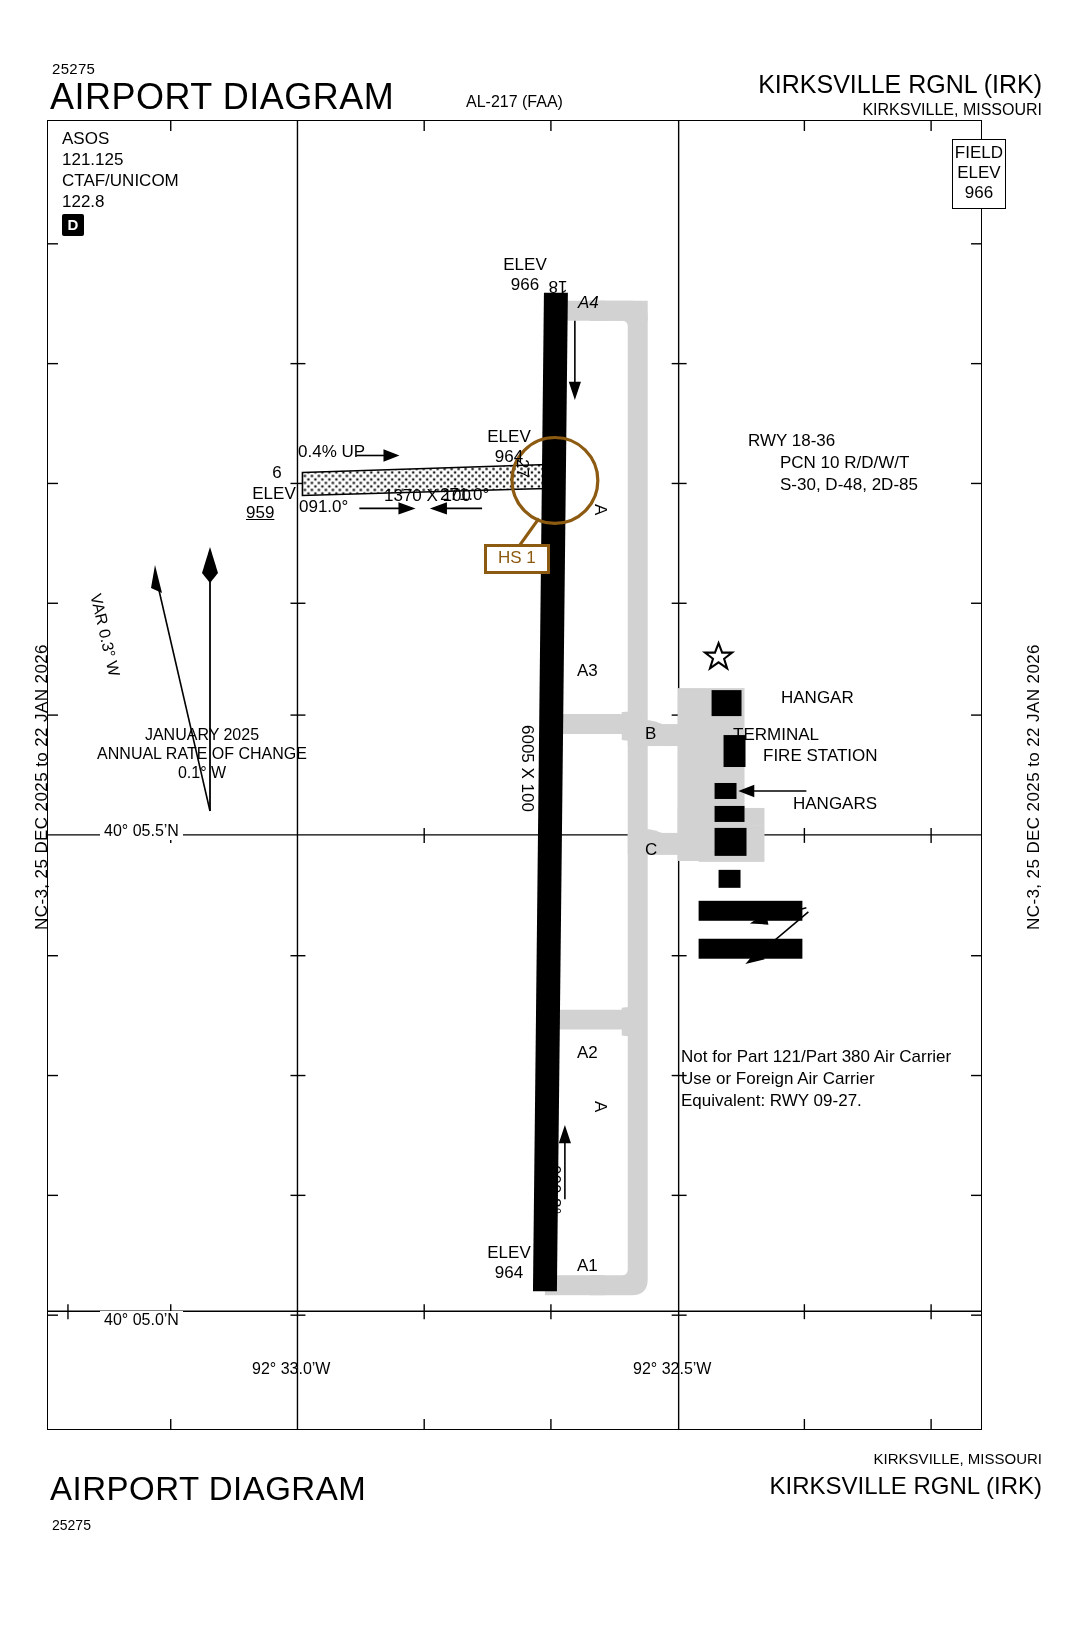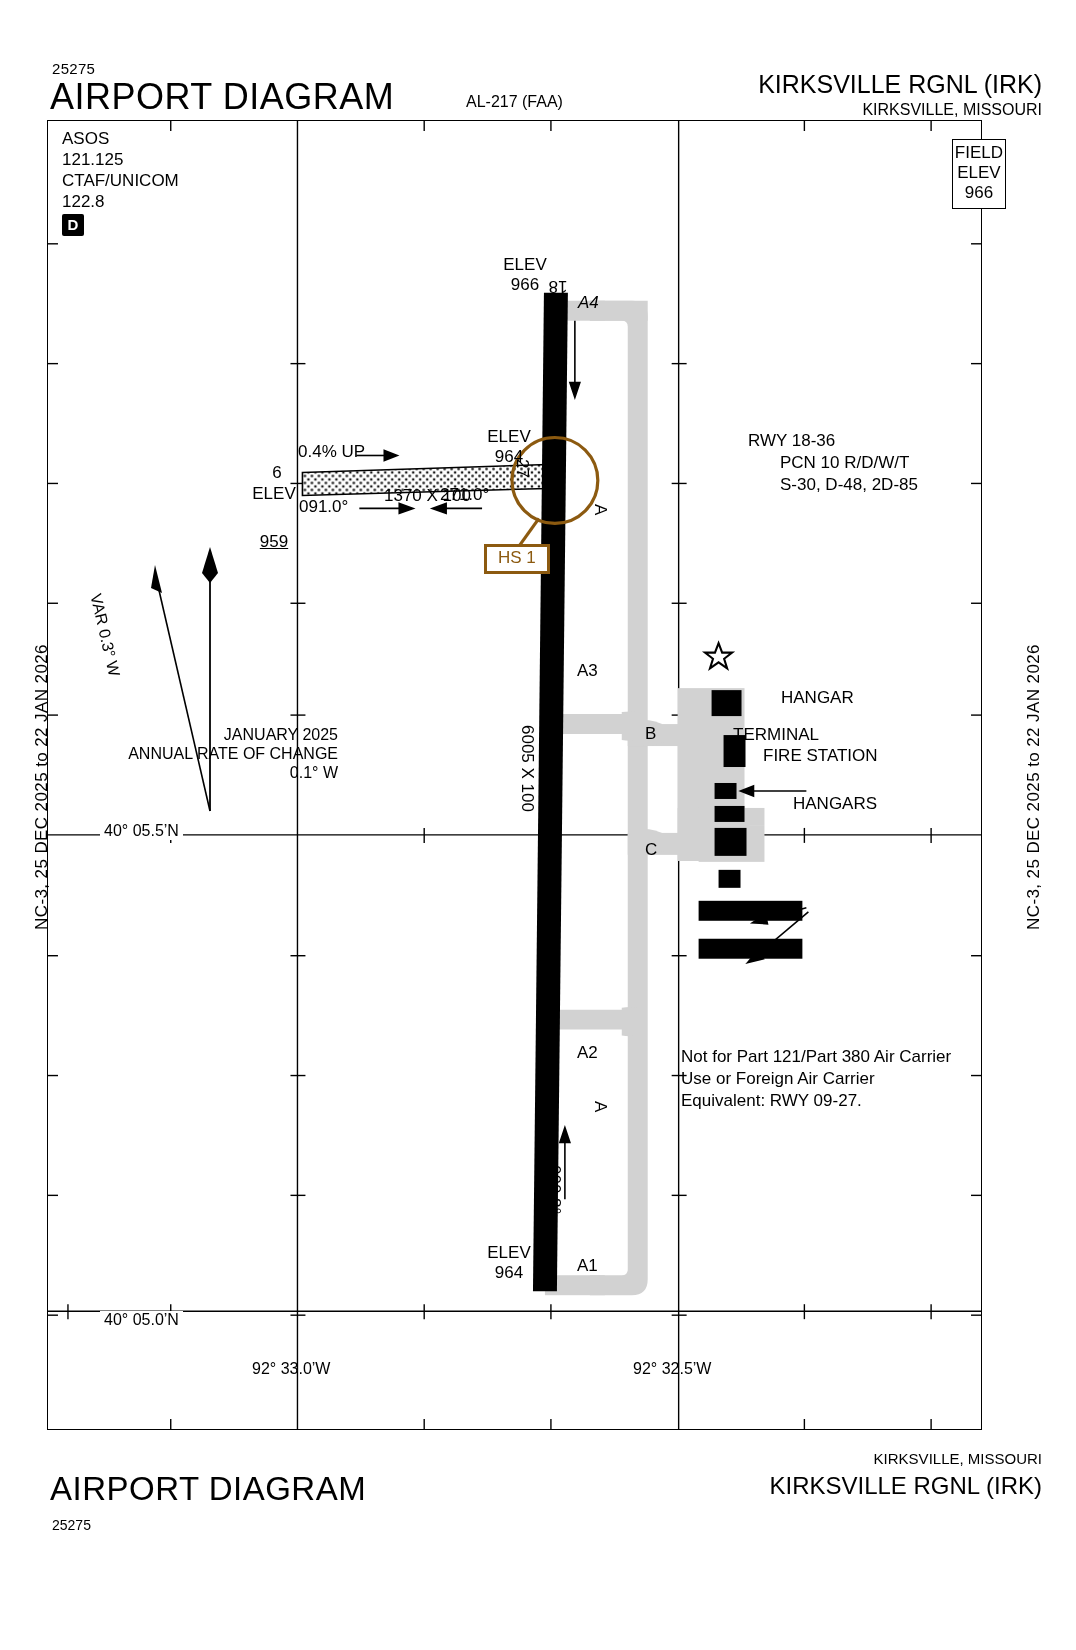--- a/index.html
+++ b/index.html
@@ -25,21 +25,21 @@
 
   
   #field-elev{right:70px;top:139px;border:1.6px solid #000;padding:3px 2px 5px;
               text-align:center;font-size:17px;line-height:20px;background:#fff;}
 
   
   #pcn-note{left:748px;top:430px;font-size:17px;line-height:22px;}
   #pcn-note .ind{padding-left:32px;}
   #part121-note{left:681px;top:1046px;font-size:17px;line-height:22px;}
 
-  #var-text{left:66px;top:725px;font-size:16px;line-height:19px;text-align:right;width:272px;}
+  #var-text{left:66px;top:725px;font-size:16px;line-height:19px;text-align:center;width:272px;}
 
   
   .side-rot{font-size:17px;letter-spacing:.4px;white-space:nowrap;}
   #side-left{left:-108px;top:777px;width:300px;text-align:center;
              transform:rotate(-90deg);transform-origin:center center;}
   #side-right{left:884px;top:777px;width:300px;text-align:center;
               transform:rotate(-90deg);transform-origin:center center;}
 
   
   #title-bottom{left:50px;top:1470px;font-size:33px;letter-spacing:.5px;}
@@ -301,21 +301,21 @@
 
 <div class="abs lbl" style="left:537px;top:725px;transform:rotate(90deg);transform-origin:left top;">6005 X 100</div>
 
 <div class="abs lbl" style="left:298px;top:442px;">0.4% UP</div>
 <div class="abs lbl" style="left:384px;top:442px;margin-top:44px;">1370 X 100</div>
 <div class="abs lbl" style="left:482px;top:427px;text-align:center;width:54px;">ELEV</div>
 <div class="abs lbl" style="left:482px;top:447px;text-align:center;width:54px;">964</div>
 <div class="abs lbl rot180" style="left:268px;top:461px;width:18px;text-align:center;">9</div>
 <div class="abs lbl" style="left:532px;top:459px;transform:rotate(90deg);transform-origin:left top;">27</div>
 <div class="abs lbl" style="left:246px;top:484px;text-align:center;width:56px;">ELEV</div>
-<div class="abs lbl" style="left:246px;top:532px;text-align:center;width:56px;text-decoration:underline;">959</div>
+<div class="abs lbl" style="left:246px;top:503px;width:56px;text-decoration:underline;">959</div>
 <div class="abs lbl" style="left:299px;top:485px;margin-top:12px;">091.0°</div>
 <div class="abs lbl" style="left:440px;top:485px;">271.0°</div>
 
 <div class="abs lbl" style="left:578px;top:293px;font-style:italic;">A4</div>
 <div class="abs lbl" style="left:610px;top:504px;transform:rotate(90deg);transform-origin:left top;">A</div>
 <div class="abs lbl" style="left:577px;top:661px;">A3</div>
 <div class="abs lbl" style="left:645px;top:724px;">B</div>
 <div class="abs lbl" style="left:645px;top:840px;">C</div>
 <div class="abs lbl" style="left:577px;top:997px;margin-top:46px;">A2</div>
 <div class="abs lbl" style="left:610px;top:1101px;transform:rotate(90deg);transform-origin:left top;">A</div>

